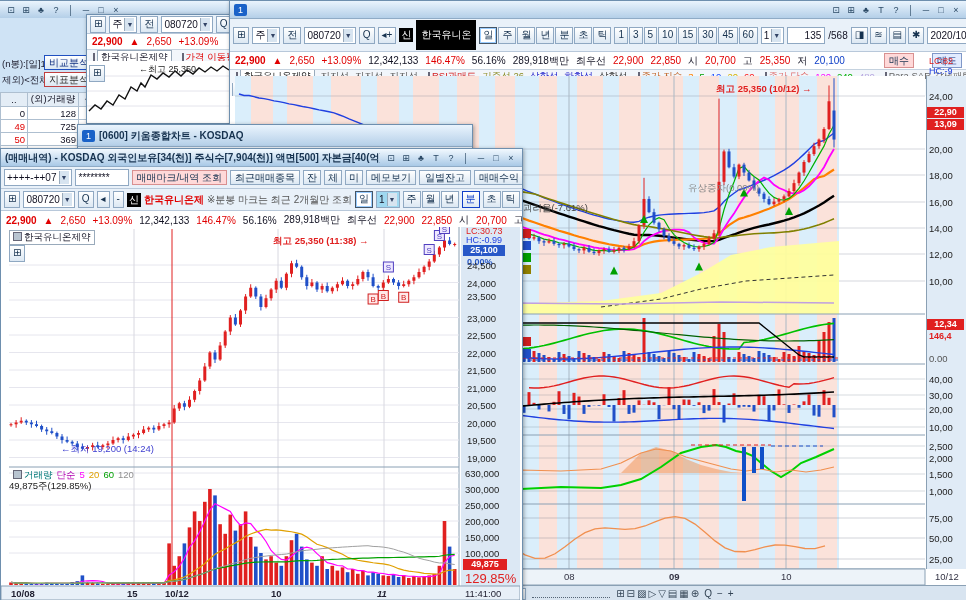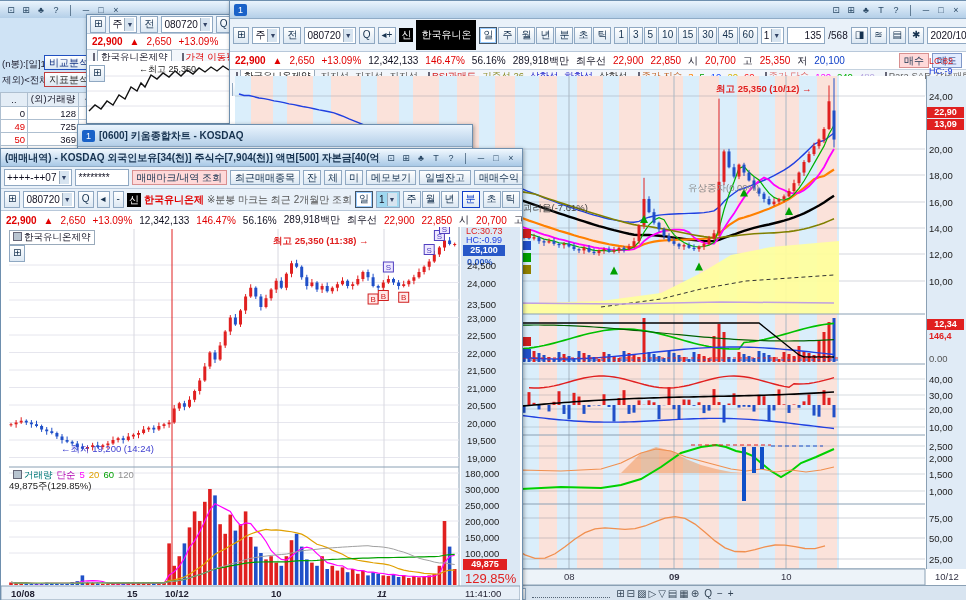--- a/index.html
+++ b/index.html
@@ -211,21 +211,21 @@
     <span>289,918백만</span>
     <span>최우선</span>
     <span class="red">22,900</span>
     <span class="red">22,850</span>
     <span>시</span>
     <span class="red">20,700</span>
     <span>고</span>
     <span class="red">25,350</span>
     <span>저</span>
     <span class="blue">20,100</span>
-    <span style="margin-left:auto;display:flex;gap:3px;">
+    <span style="margin-left:auto;display:flex;gap:18px;">
       <button class="btn pink">매수</button>
       <button class="btn blue">매도</button>
     </span>
   </div>
   <div class="indrow" id="eInd1">
       <span class="chip" style="background: rgb(184, 196, 208);"></span>
       <span class="tok-tab" style="color: rgb(17, 17, 17);">한국유니온제약</span>
       <span class="tok" style="color: rgb(85, 85, 85);">지지선</span>
       <span class="tok" style="color: rgb(85, 85, 85);">지지선</span>
       <span class="tok" style="color: rgb(85, 85, 85);">지지선</span>
@@ -1303,31 +1303,31 @@
         <div class="" style="position:absolute;left:8px;top:3px;background:#fff;border:1px solid #9ab;padding:0 3px;font-size:9.5px;"><span class="chip" style="background: rgb(184, 196, 208); margin: 0px 2px 0px 0px;"></span><span>한국유니온제약</span></div>
         <div class="btn sm" style="position:absolute;left:8px;top:18px;pointer-events:auto;">⊞</div>
         <div class="lbl" style="left:272px;top:8px;color:#e02020;font-weight:bold;">최고 25,350 (11:38) →</div>
         <div class="lbl" style="left:60px;top:216px;color:#4040d0;">←최저 19,200 (14:24)</div>
         <div class="lbl" style="left:465px;top:-1px;color:#e02020;font-size:9px;">LC:30.73</div>
         <div class="lbl" style="left:465px;top:8px;color:#2040e0;font-size:9px;">HC:-0.99</div>
         <div class="curbox" style="left:462px;top:18px;width:42px;height:11px;background:#2858c8;color:#fff;">25,100</div>
         <div class="lbl" style="left:466px;top:30px;color:#2858c8;font-weight:bold;font-size:9px;">0.00%</div>
         <div class="lbl" style="left:466px;top:33px;">24,500</div>
         <div class="lbl" style="left:466px;top:50.5px;">24,000</div>
-        <div class="lbl" style="left:466px;top:72px;">23,500</div>
+        <div class="lbl" style="left:466px;top:64px;">23,500</div>
         <div class="lbl" style="left:466px;top:85.5px;">23,000</div>
         <div class="lbl" style="left:466px;top:103px;">22,500</div>
         <div class="lbl" style="left:466px;top:120.5px;">22,000</div>
         <div class="lbl" style="left:466px;top:138px;">21,500</div>
         <div class="lbl" style="left:466px;top:155.5px;">21,000</div>
         <div class="lbl" style="left:466px;top:173px;">20,500</div>
         <div class="lbl" style="left:466px;top:190.5px;">20,000</div>
         <div class="lbl" style="left:466px;top:208px;">19,500</div>
         <div class="lbl" style="left:466px;top:225.5px;">19,000</div>
-        <div class="lbl" style="left:464px;top:241px;">180,000</div>
+        <div class="lbl" style="left:464px;top:241px;">630,000</div>
         <div class="lbl" style="left:464px;top:257px;">300,000</div>
         <div class="lbl" style="left:464px;top:273px;">250,000</div>
         <div class="lbl" style="left:464px;top:289px;">200,000</div>
         <div class="lbl" style="left:464px;top:305px;">150,000</div>
         <div class="lbl" style="left:464px;top:321px;">100,000</div>
         <div class="curbox" style="left:462px;top:332px;width:44px;height:11px;background:#e02020;color:#fff;">49,875</div>
         <div class="lbl" style="left:464px;top:344px;color:#e02020;font-weight:normal;font-size:13px;">129.85%</div>
         <div class="lbl" style="left:8px;top:242px;"><span class="chip" style="background: rgb(184, 196, 208);"></span><span style="color: rgb(0, 120, 120); margin-right: 4px;">거래량</span><span style="color: rgb(176, 0, 176); margin-right: 4px;">단순</span><span style="color: rgb(255, 0, 255); margin-right: 4px;">5</span><span style="color: rgb(224, 160, 0); margin-right: 4px;">20</span><span style="color: rgb(0, 160, 0); margin-right: 4px;">60</span><span style="color: rgb(144, 144, 144); margin-right: 4px;">120</span></div>
         <div class="lbl" style="left:8px;top:253px;color:#222;">49,875주(129.85%)</div>
         <div class="lbl" style="left:10px;top:361px;color:#223;font-weight:bold;">10/08</div>

